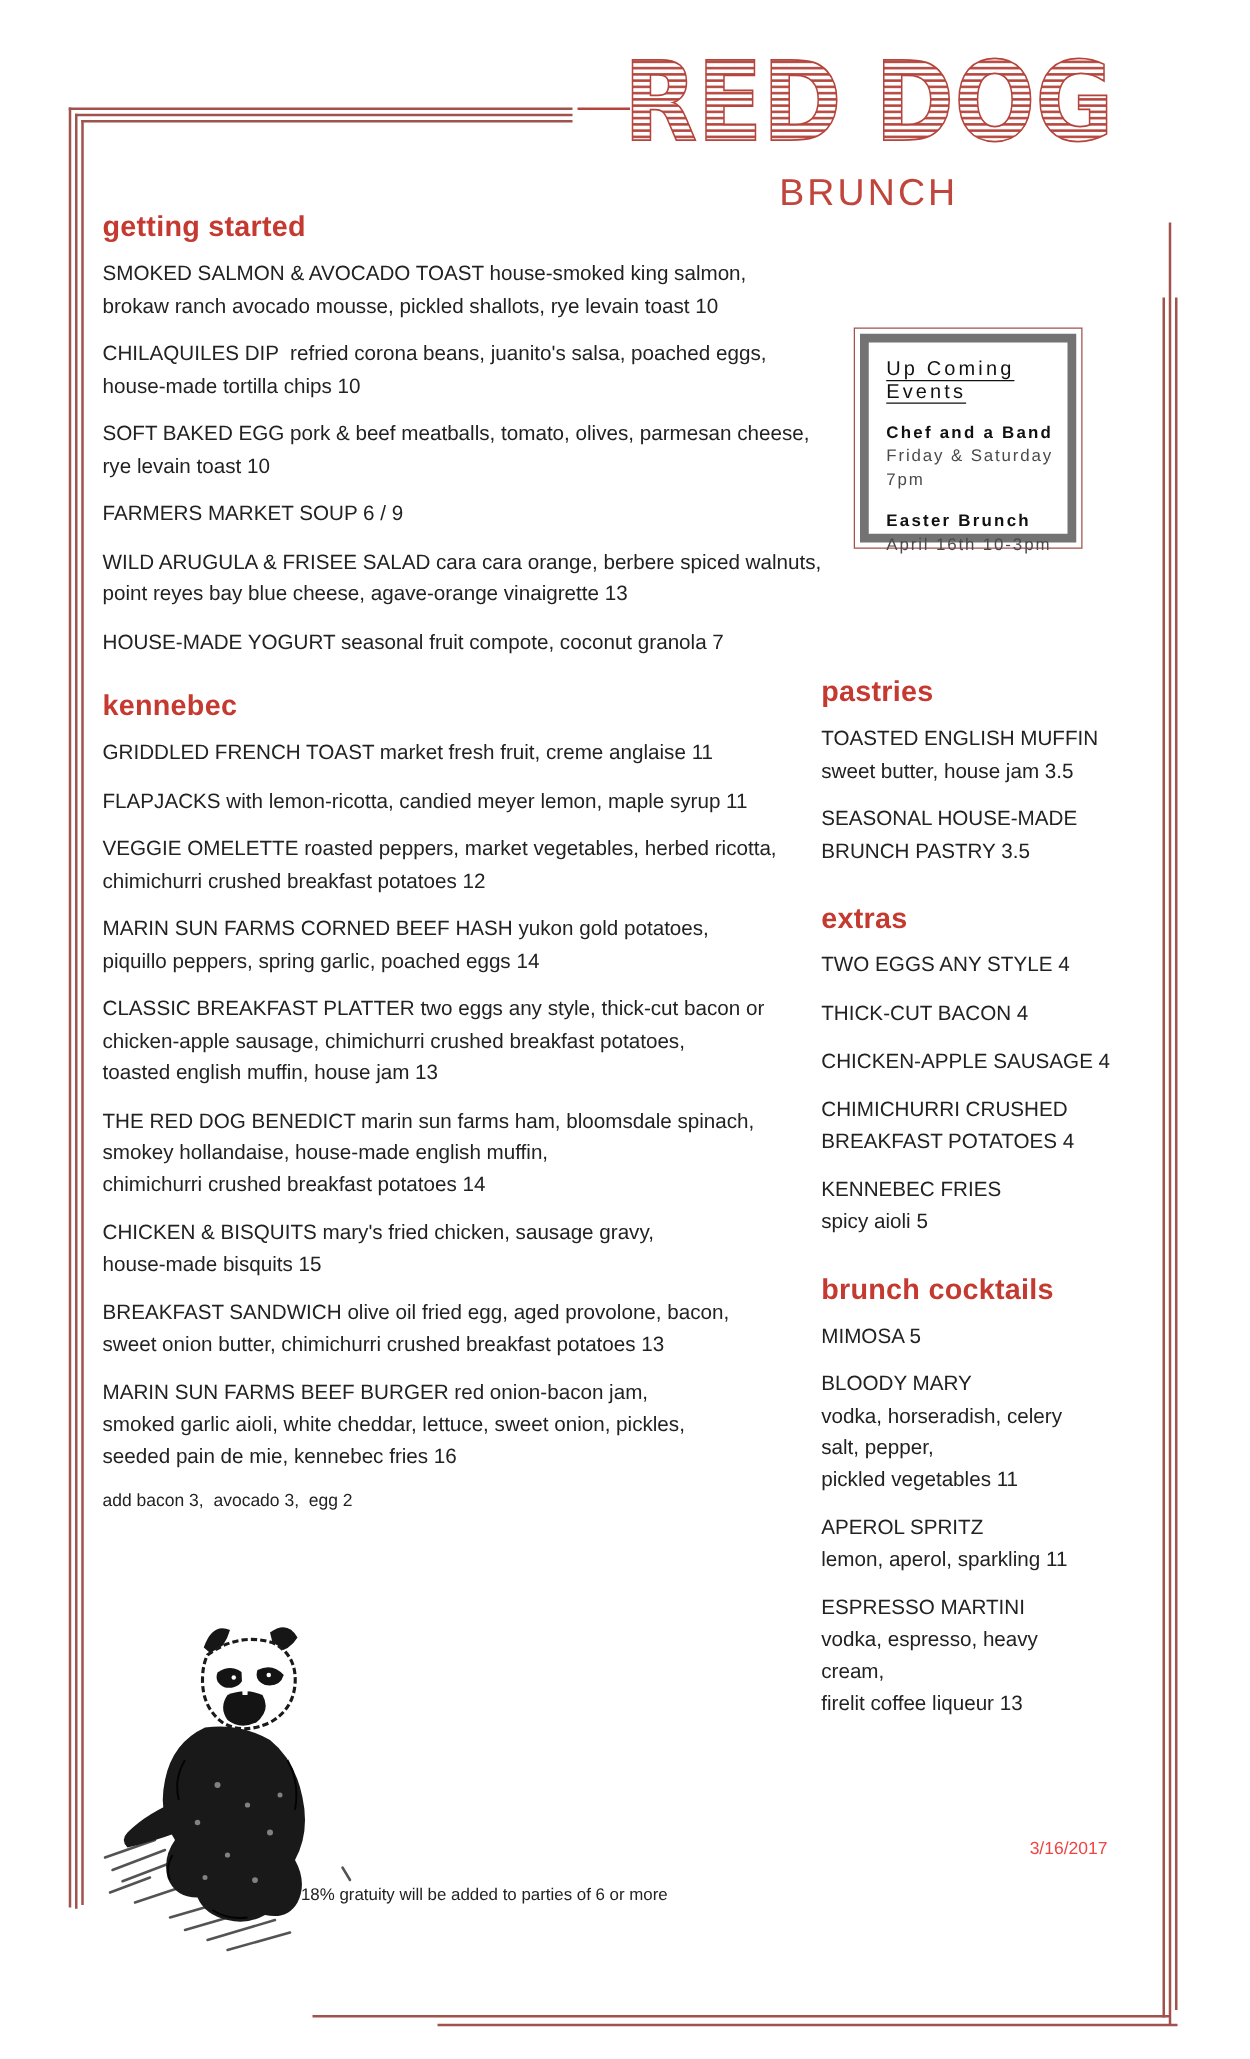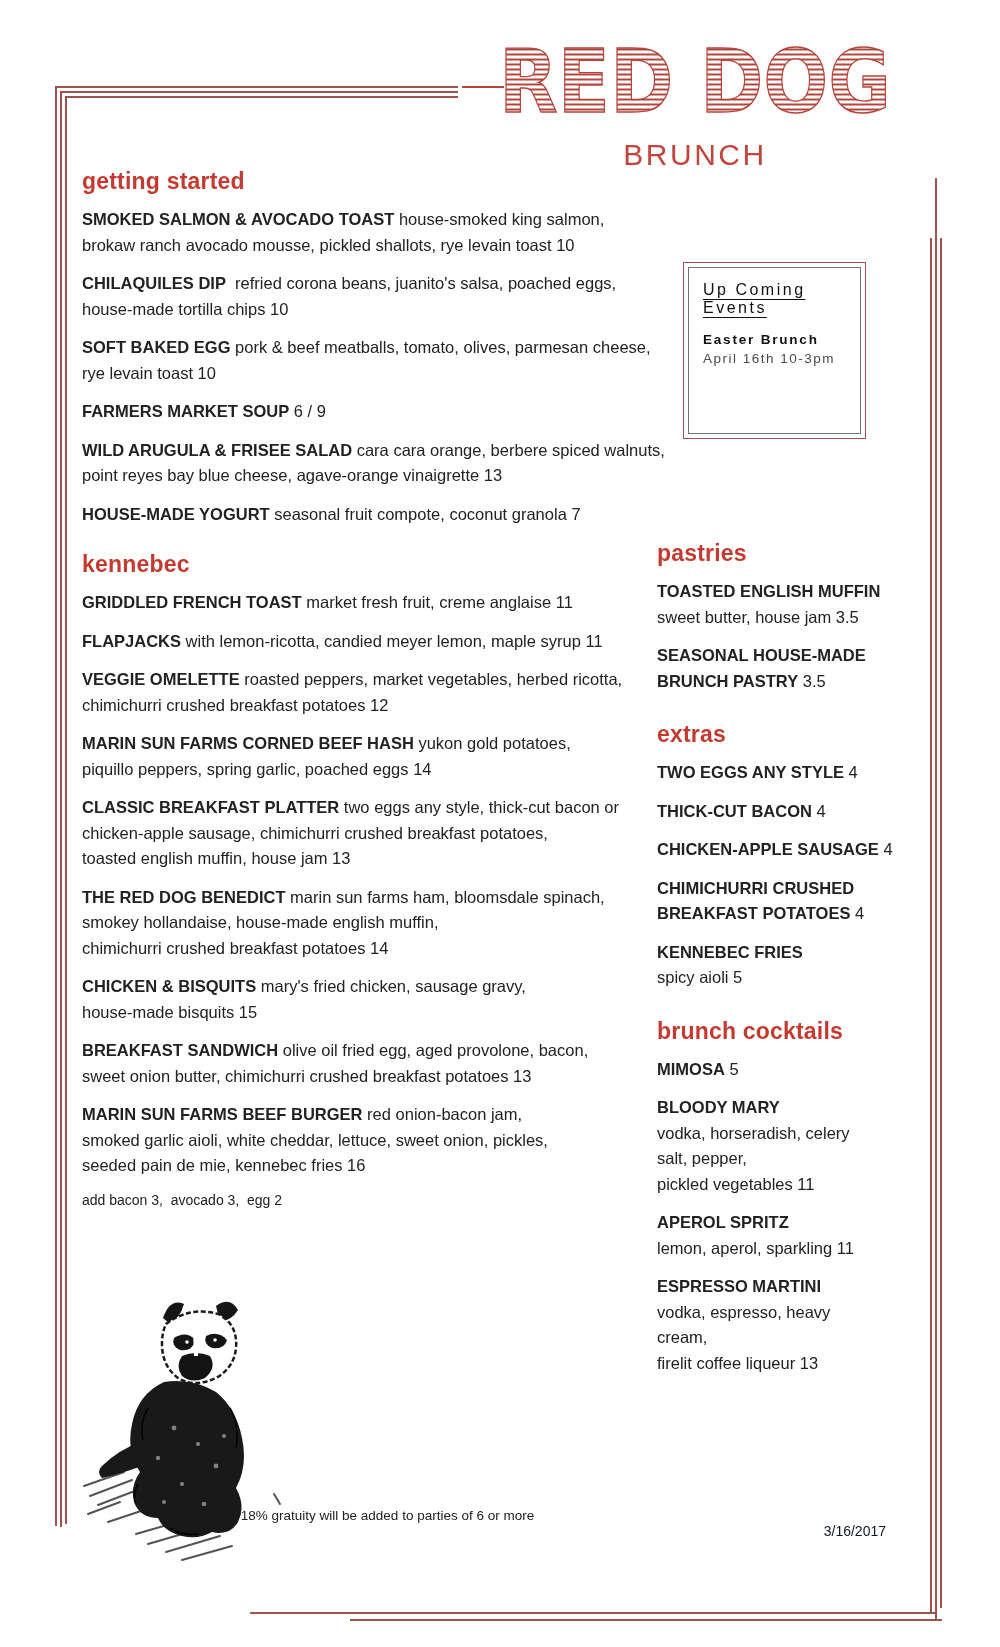--- a/index.html
+++ b/index.html
@@ -32,36 +32,36 @@
                 font-size:30px;letter-spacing:2.5px;color:#c0453c;}
 
   
   .col-left{position:absolute;left:82px;top:152px;width:600px;}
   .col-right{position:absolute;left:657px;top:524px;width:240px;}
   .sec-title{font-size:23px;font-weight:bold;color:#c43a31;margin:16px 0 12px 0;letter-spacing:.2px;}
   .sec{margin:0;}
   .sec-gap{margin-top:27px;}
   .sec-entrees{margin-top:24px;}
   .mi{margin:0 0 13px 0;font-size:16.5px;line-height:25.5px;white-space:pre-wrap;}
-  .nm{font-weight:bold;margin-top:19px;}
+  .nm{font-weight:normal;margin-top:19px;}
   .addons{font-size:14px;margin:4px 0 0 0;white-space:pre-wrap;}
 
   
   .events{position:absolute;left:683px;top:262px;width:183px;height:177px;border:1px solid #a0524d;
           padding:4px;box-sizing:border-box;}
-  .events-inner{border:1px solid #737373;height:100%;box-sizing:border-box;padding:13px 6px 16px 14px;}
+  .events-inner{border:7px solid #737373;height:100%;box-sizing:border-box;padding:13px 6px 16px 14px;}
   .events-title{font-size:16px;font-weight:normal;letter-spacing:2.5px;color:#111;margin:0 0 13px 0;
                 text-decoration:underline;text-underline-offset:4px;}
   .ev{margin:0 0 14px 0;font-size:13.5px;line-height:19px;}
   .ev-name{font-weight:bold;letter-spacing:1.8px;color:#111;}
   .ev-line{color:#4a4a4a;letter-spacing:1.5px;}
 
   
   .gratuity{position:absolute;left:0;top:1508px;width:775px;text-align:center;font-size:13.5px;color:#222;}
-  .date{position:absolute;top:1523px;right:114px;font-size:14px;color:#0f172a;}
+  .date{position:absolute;top:1470px;right:114px;font-size:14px;color:#ef4444;}
 
   .dog{position:absolute;left:78px;top:1288px;}
 </style>
 </head>
 <body>
 
 <div class="page">
 
   <div class="fl fl-t1"></div>
   <div class="fl fl-t2"></div>
@@ -86,20 +86,21 @@
     <text x="198" y="70" text-anchor="middle" textLength="392" lengthAdjust="spacingAndGlyphs" font-family="DejaVu Sans, sans-serif" font-size="88" font-weight="bold" fill="url(#lstripe)" stroke="#b5443c" stroke-width="1.4">RED DOG</text>
   </svg>
 
 
   <div class="brunch-title">BRUNCH</div>
 
   <div class="events">
     <div class="events-inner">
       <h3 class="events-title">Up Coming Events</h3>
       <div>
+          <p class="ev"><span class="ev-name">Chef and a Band</span><br><span class="ev-line">Friday &amp; Saturday</span><br><span class="ev-line">7pm</span></p>
           <p class="ev"><span class="ev-name">Easter Brunch</span><br><span class="ev-line">April 16th 10-3pm</span></p>
         </div>
     </div>
   </div>
 
   <div class="col-left">
     <section class="sec">
       <h2 class="sec-title">getting started</h2>
       <div>
           <p class="mi"><span class="nm">SMOKED SALMON &amp; AVOCADO TOAST</span> house-smoked king salmon,<br>brokaw ranch avocado mousse, pickled shallots, rye levain toast 10</p>

